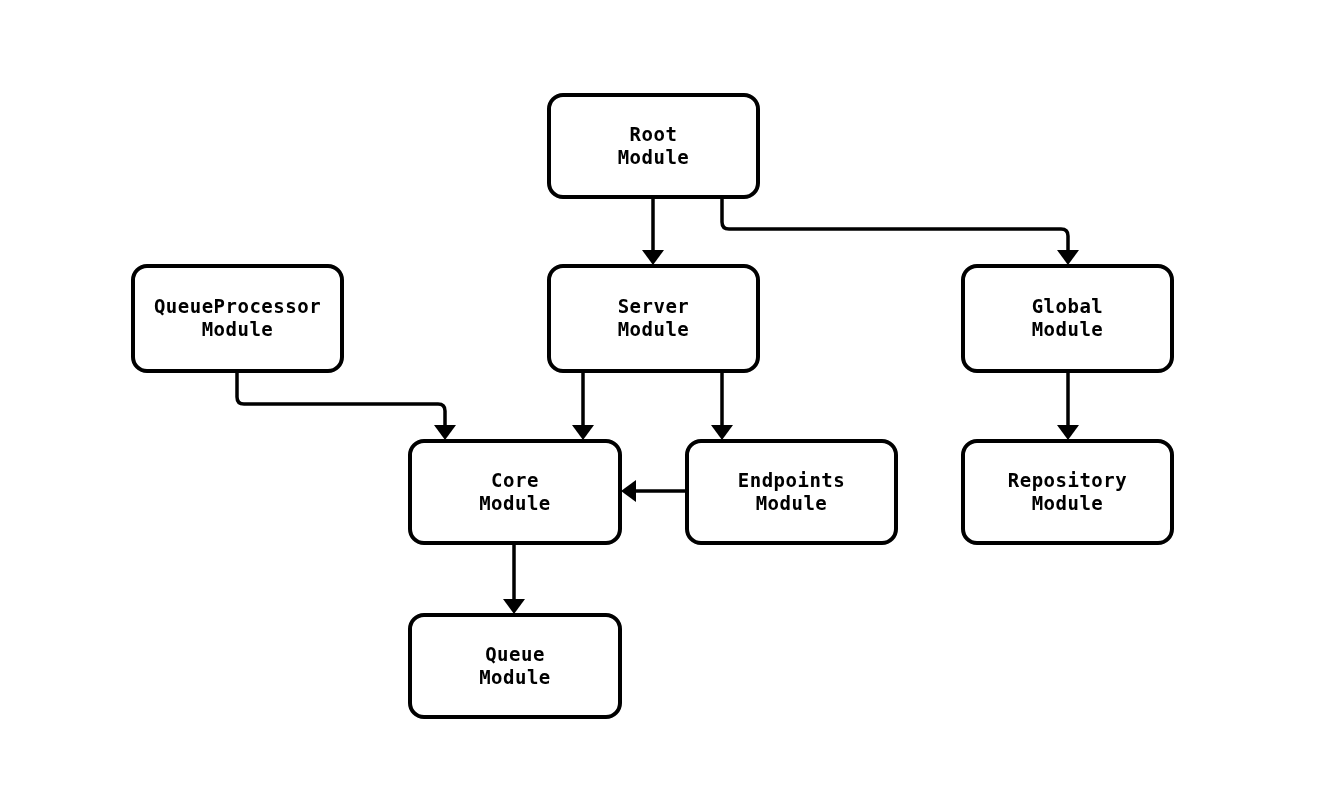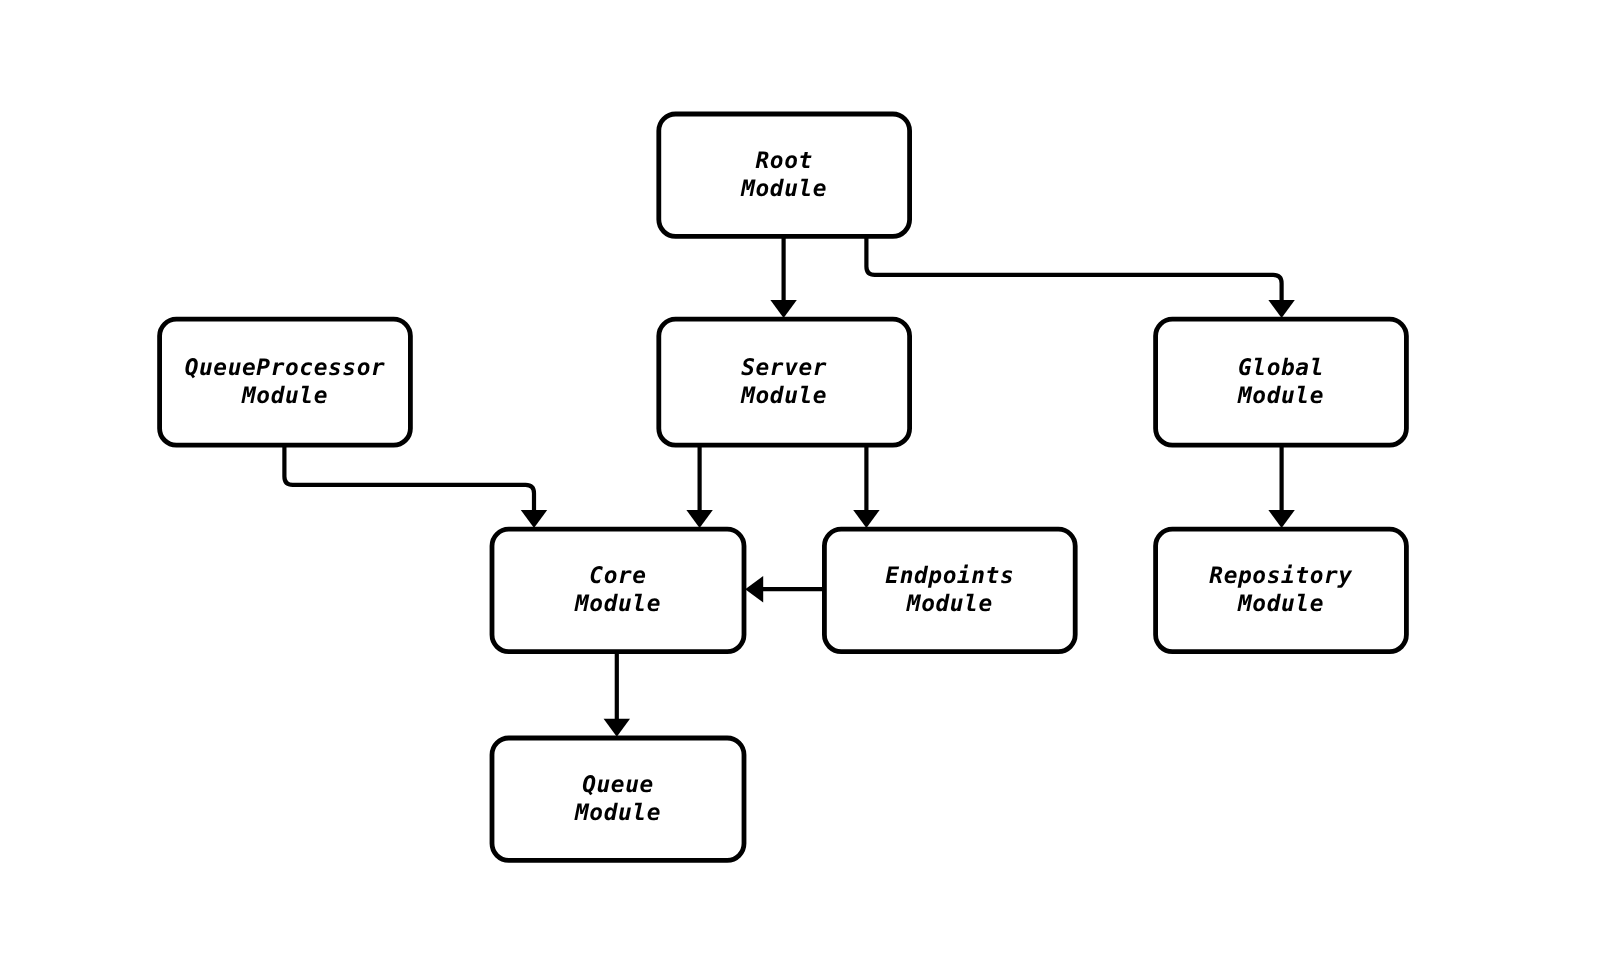--- a/index.html
+++ b/index.html
@@ -12,21 +12,20 @@
     width: 1337px;
     height: 809px;
     font-family: "DejaVu Sans Mono", "Liberation Mono", monospace;
     overflow: hidden;
   }
   #diagram-root {
     position: relative;
     width: 1337px;
     height: 809px;
     background: #ffffff;
-    font-style: italic;
   }
   svg#diagram-canvas {
     display: block;
     width: 1337px;
     height: 809px;
   }
   .node-box {
     fill: #ffffff;
     stroke: #000000;
     stroke-width: 4;

